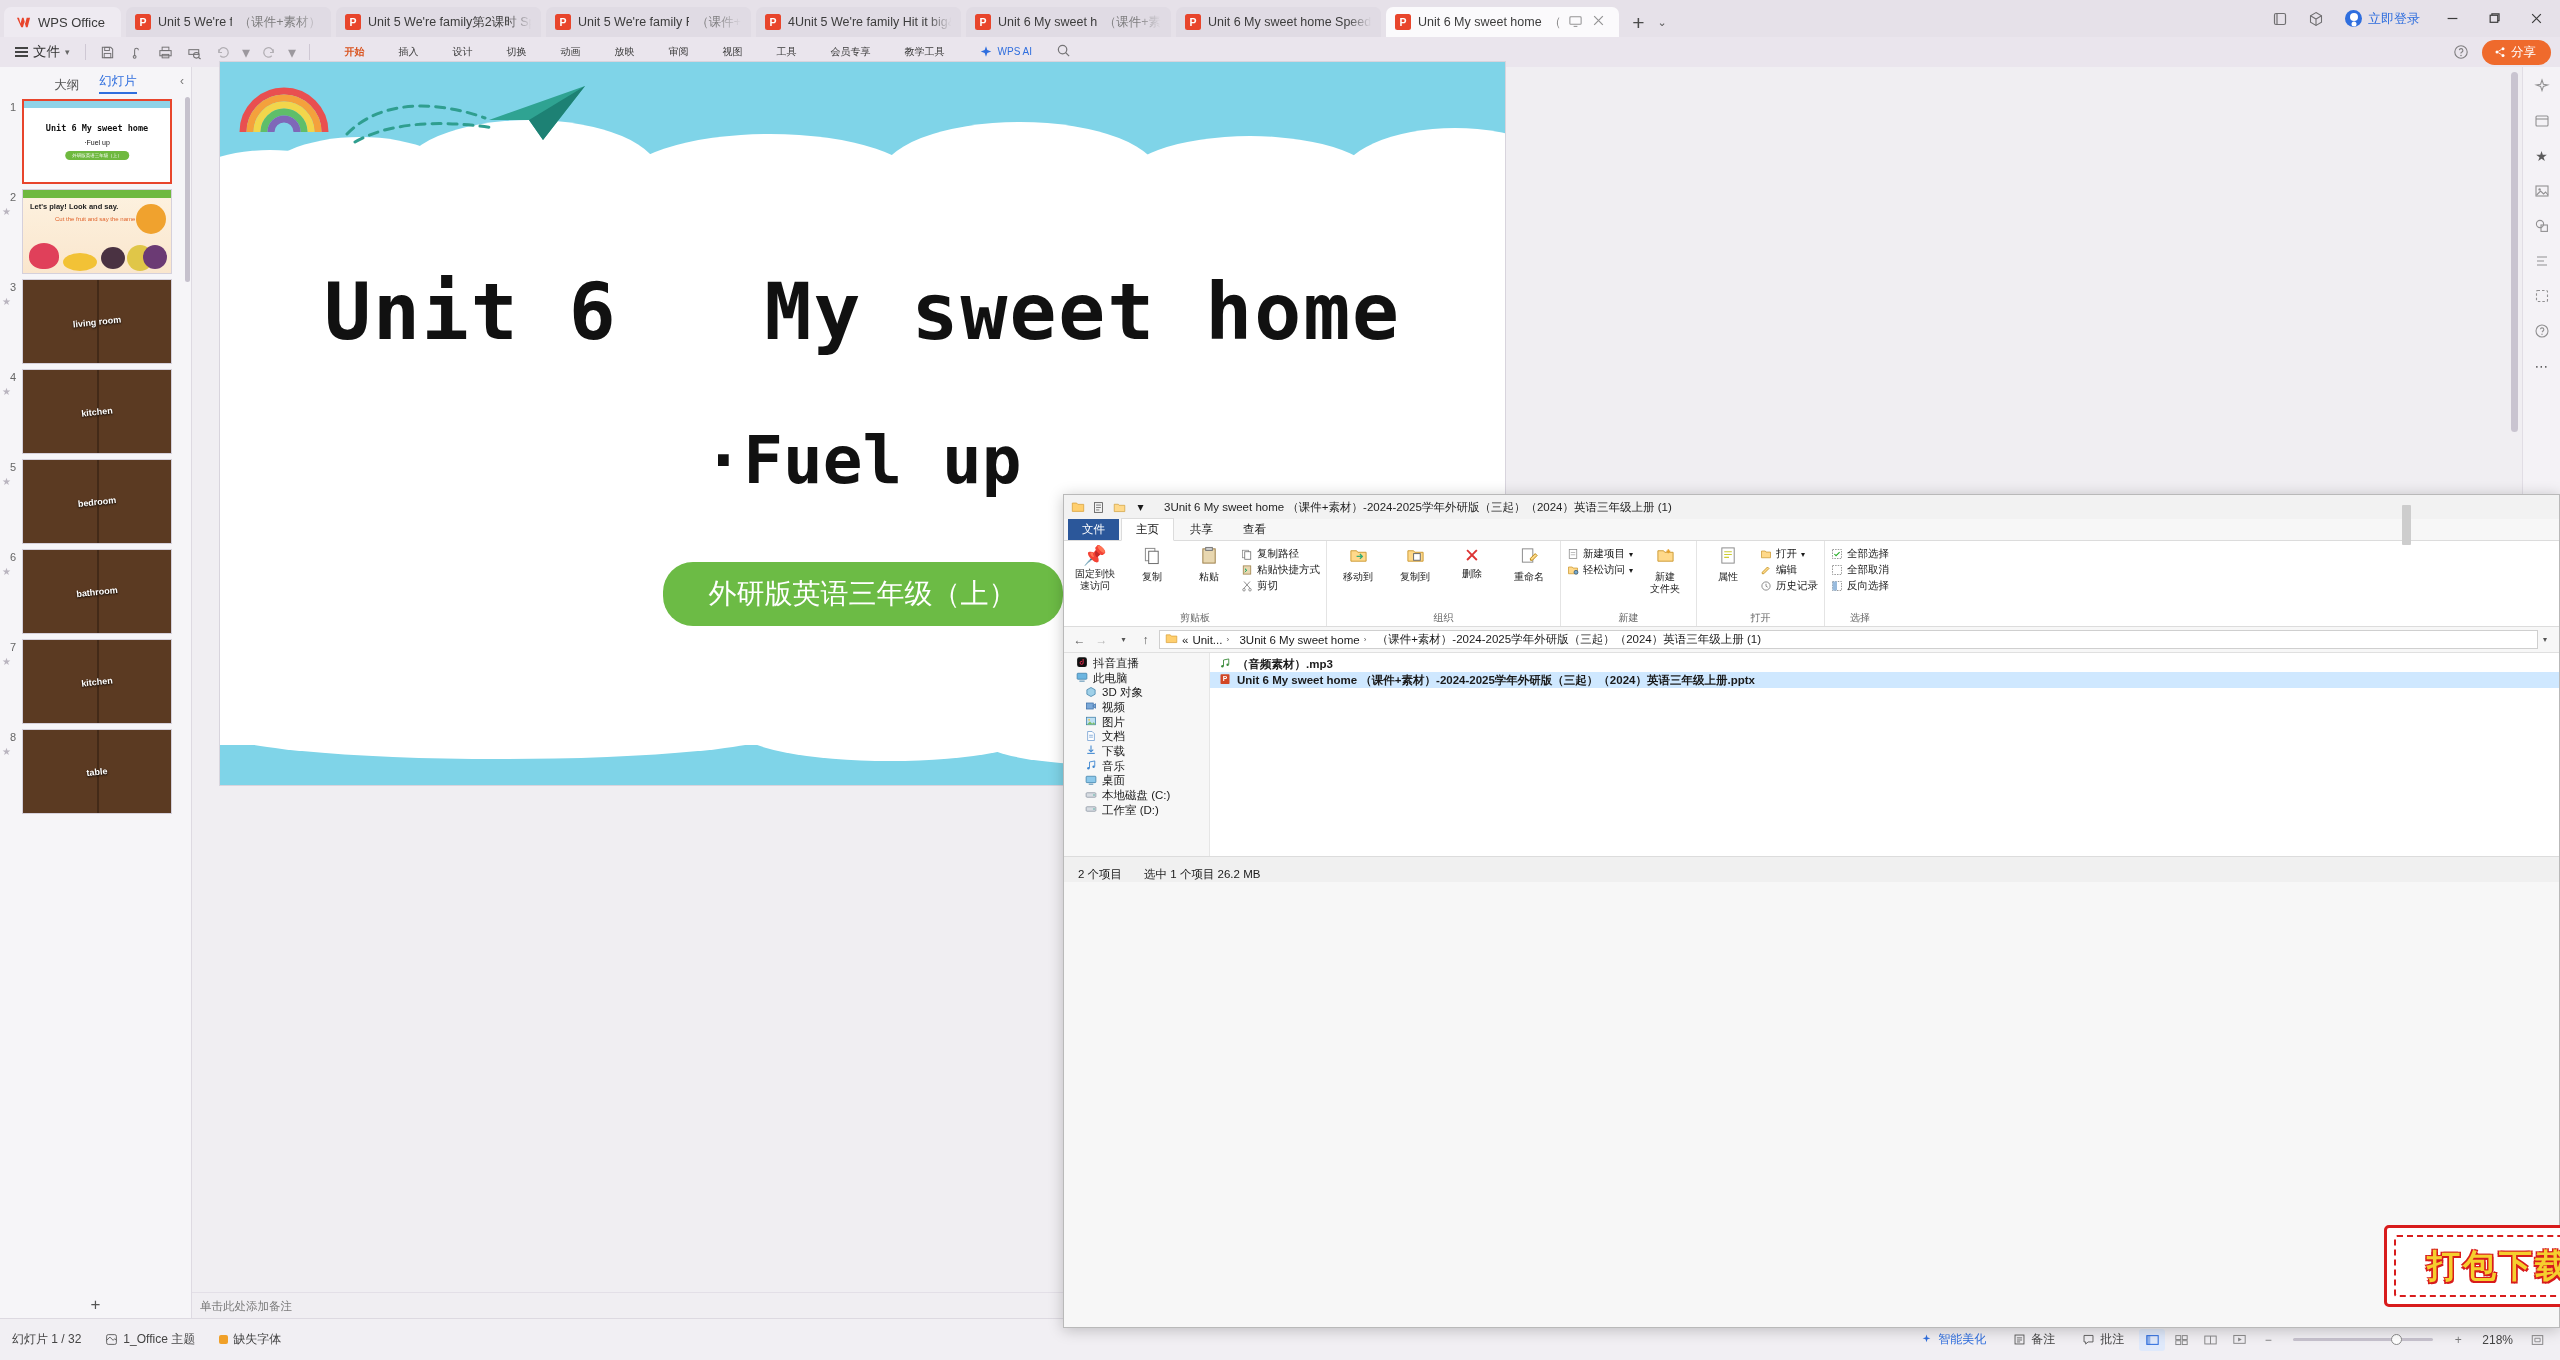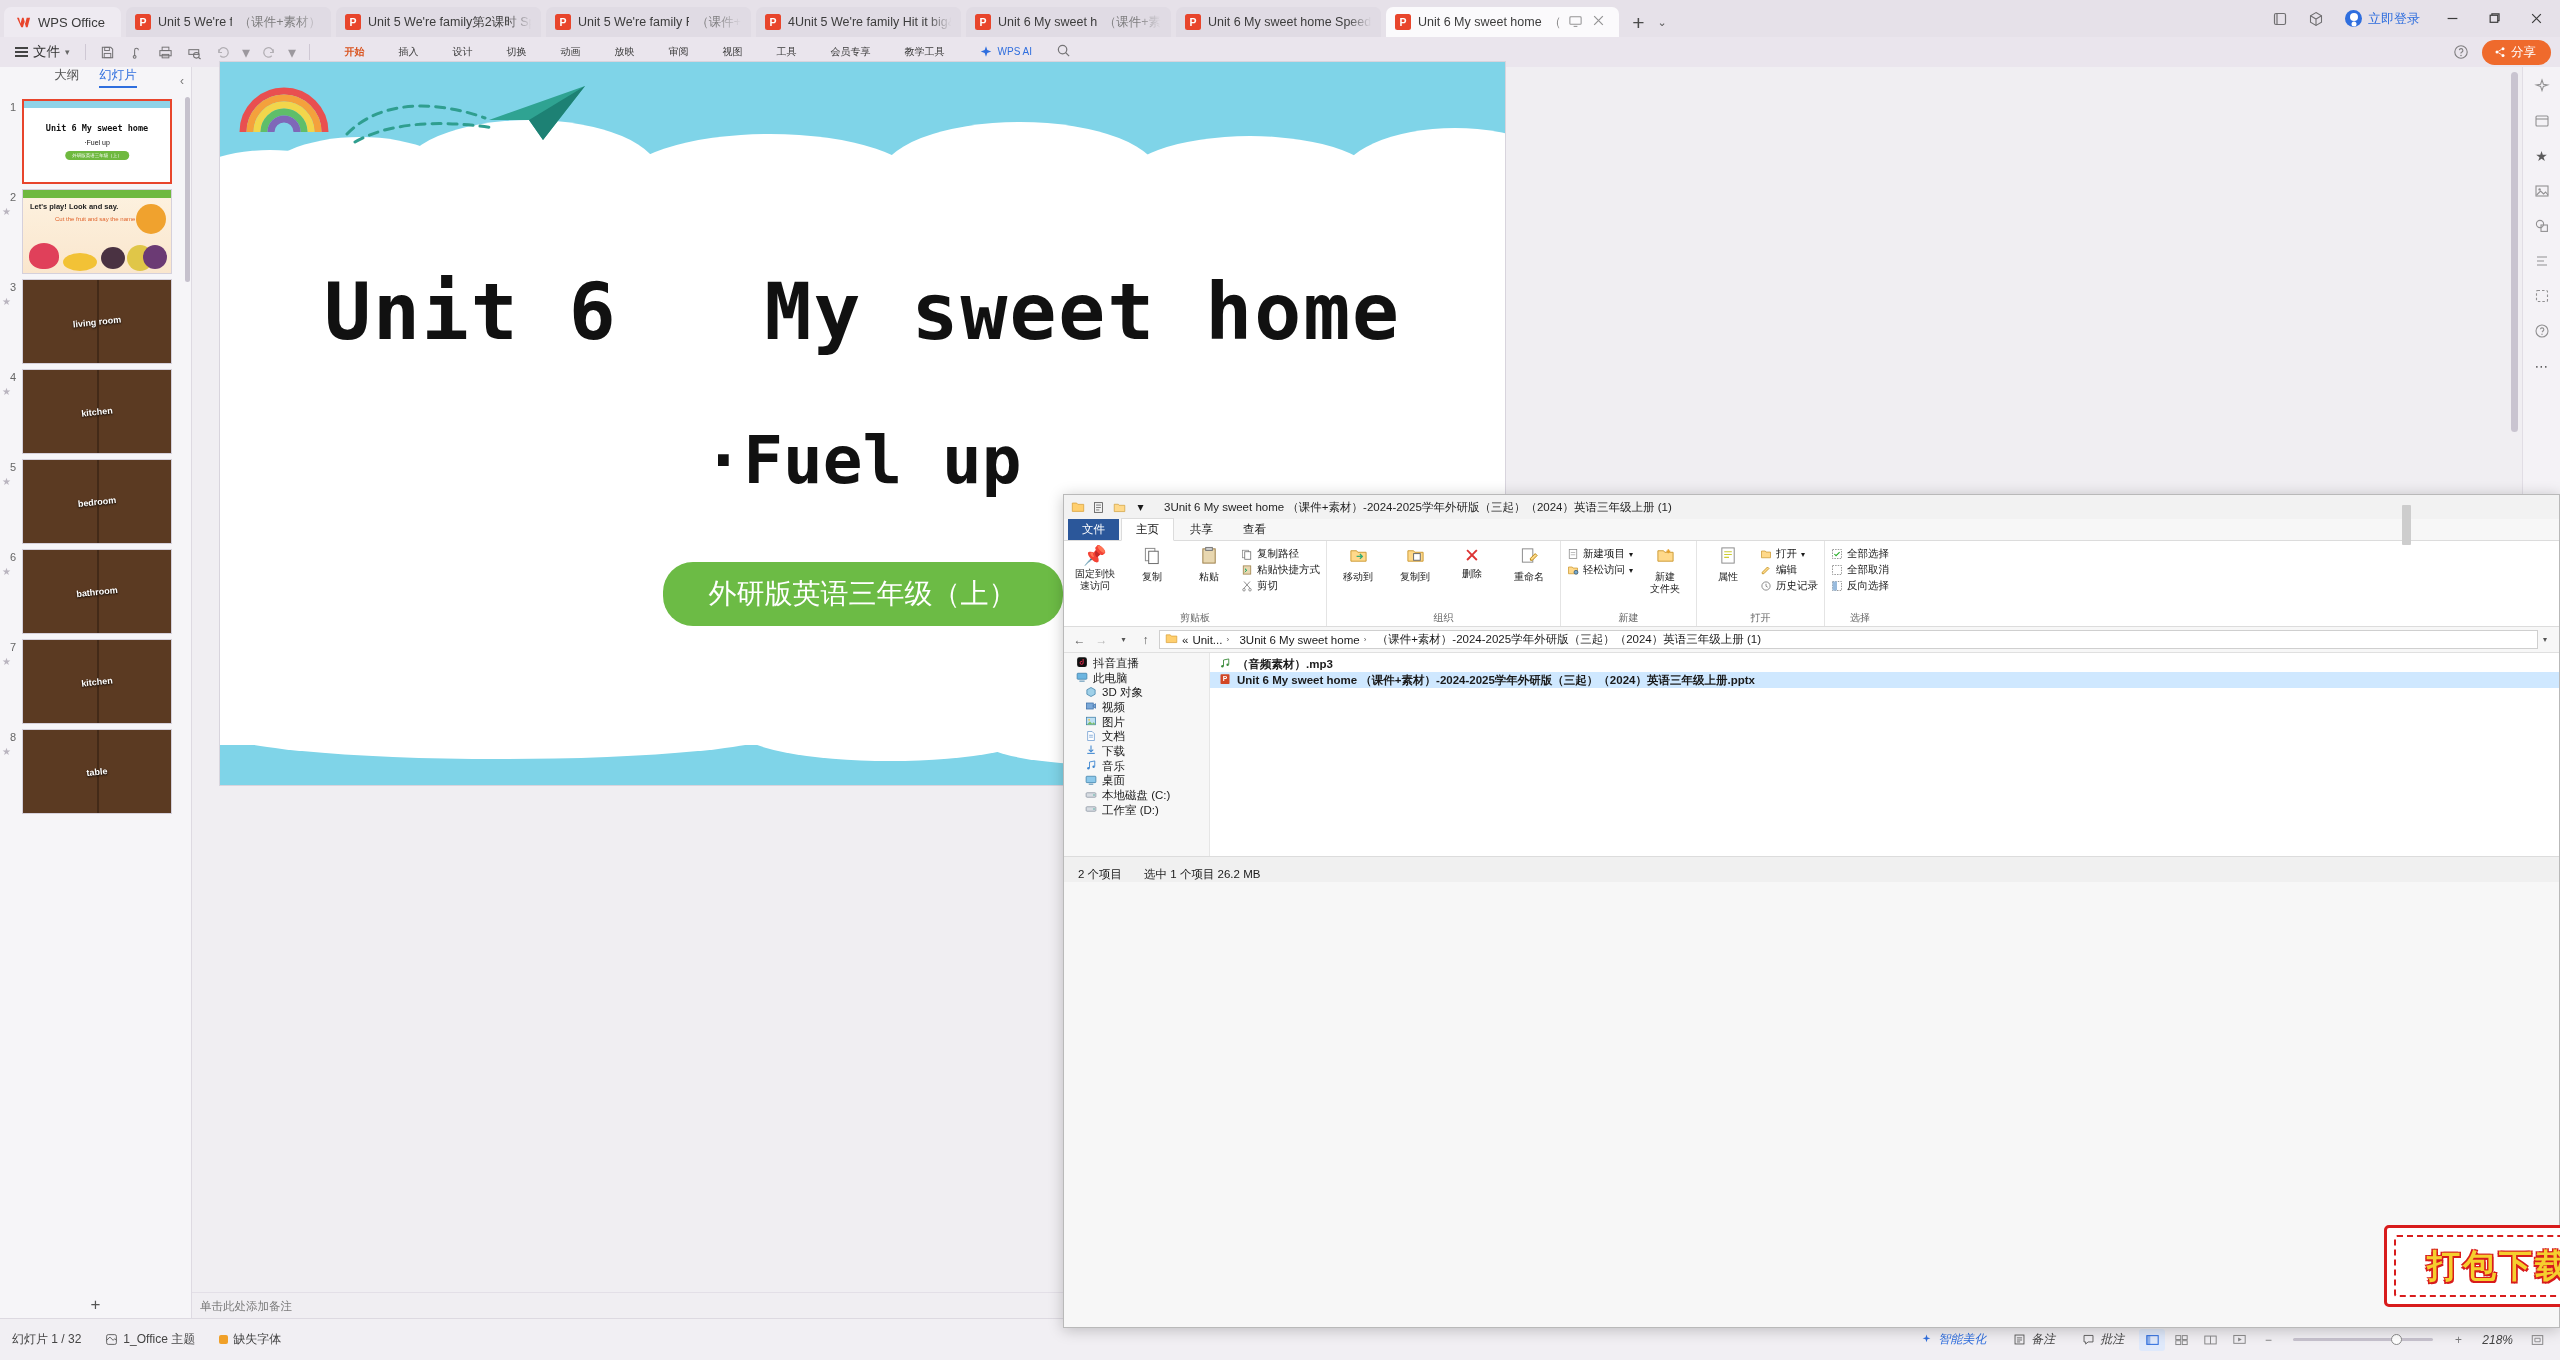--- a/index.html
+++ b/index.html
@@ -83,21 +83,21 @@
   .share-btn {
     background:#ef6a2c; color:#fff; font-size:12.5px; border-radius:13px;
     padding:4px 15px 4px 12px; display:flex; align-items:center; gap:5px;
   }
 
   
   .leftpane {
     position:absolute; left:0; top:67px; width:192px; bottom:42px;
     background:#f6f5f8; border-right:1px solid #dedae2;
   }
-  .lp-head { height:27px; display:flex; align-items:flex-start; justify-content:center; gap:20px;
+  .lp-head { height:27px; display:flex; align-items:flex-end; justify-content:center; gap:20px;
     font-size:12.5px; color:#555; position:relative; }
   .lp-head .on { color:#2f6ede; border-bottom:2px solid #2f6ede; padding-bottom:2px; }
   .collapse { position:absolute; right:7px; top:7px; font-size:12px; color:#777; }
   .thumbs { position:absolute; left:0; right:0; top:27px; bottom:26px; overflow:hidden; }
   .thumb-row { display:flex; align-items:flex-start; padding:5px 8px 0 4px; position:relative; }
   .tnum { width:12px; font-size:11px; color:#666; text-align:right; padding-top:2px; line-height:1.1; }
   .tstar { position:absolute; left:2px; top:22px; font-size:10px; color:#b9b4bf; }
   .tbox { margin-left:6px; width:150px; height:85px; background:#fff;
     border:1px solid #d5d0db; overflow:hidden; position:relative; }
   .tbox.sel { border:2px solid #e8452c; }
@@ -160,21 +160,21 @@
   .rt-ic { width:24px; height:22px; display:flex; align-items:center; justify-content:center; opacity:.62; font-size:14px; }
   .v-scroll { position:absolute; right:42px; top:72px; width:7px; height:360px; background:#c9c4d0; border-radius:4px; }
 
   .notes-bar { position:absolute; left:192px; right:38px; bottom:42px; height:26px;
      background:#f0eef2; font-size:11.5px; color:#7b7b7b; padding-left:8px; line-height:26px; border-top:1px solid #e3dfe7;}
 
   
   .statusbar { position:absolute; left:0; bottom:0; width:2560px; height:42px;
      background:#f1eff3; border-top:1px solid #ddd9e1; display:flex; align-items:center; font-size:12px; color:#444; }
   .sb-item { display:flex; align-items:center; gap:5px; padding:0 12px; white-space:nowrap; }
-  .sb-right { margin-left:auto; display:flex; align-items:center; gap:3px; padding-right:10px;font-style:italic; }
+  .sb-right { margin-left:auto; display:flex; align-items:center; gap:3px; padding-right:10px; }
   .sb-ic { width:26px; height:22px; display:flex; align-items:center; justify-content:center; opacity:.68; }
   .sb-ic.act { background:#dfe9fb; border-radius:3px; opacity:1; }
   .zoom-slider { width:140px; height:3px; background:#c7c2ce; position:relative; margin:0 9px; border-radius:2px; }
   .zoom-knob { position:absolute; left:98px; top:-4.5px; width:11px; height:11px; border-radius:50%;
      background:#fff; border:1.4px solid #8b8b8b; }
   .dot-warn { width:9px; height:9px; background:#f0a028; border-radius:2px; display:inline-block; }
 
   
   .explorer {
     position:absolute; left:1063px; top:494px; width:1497px; height:834px;

